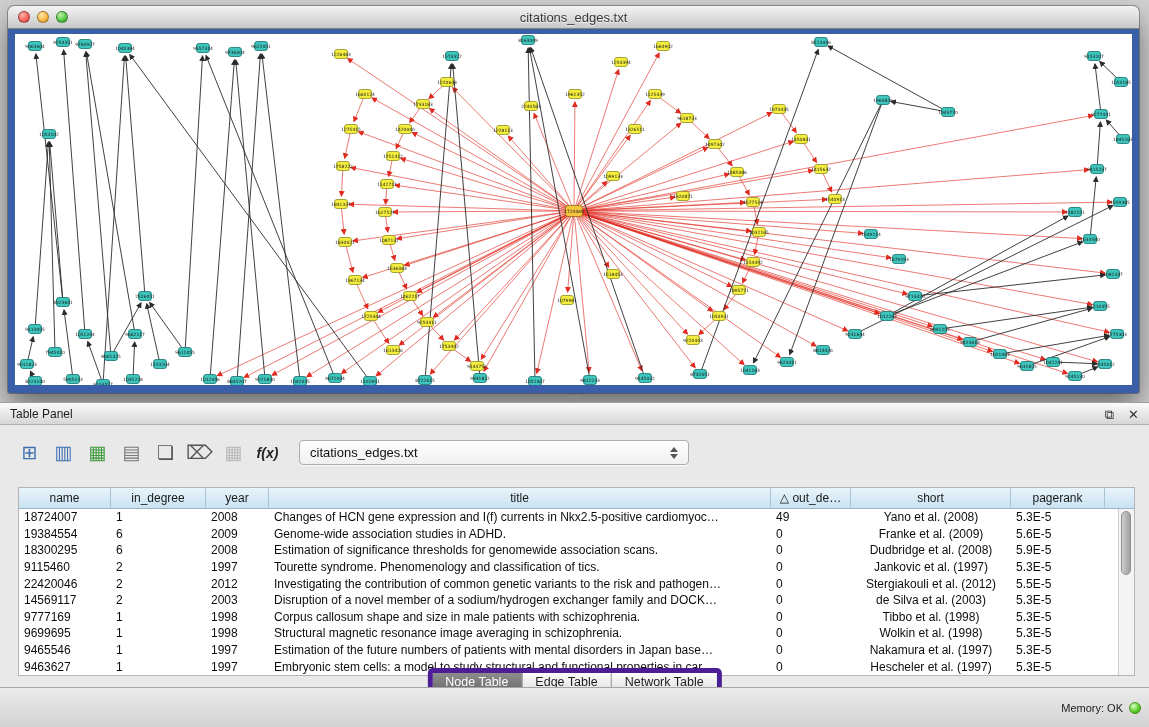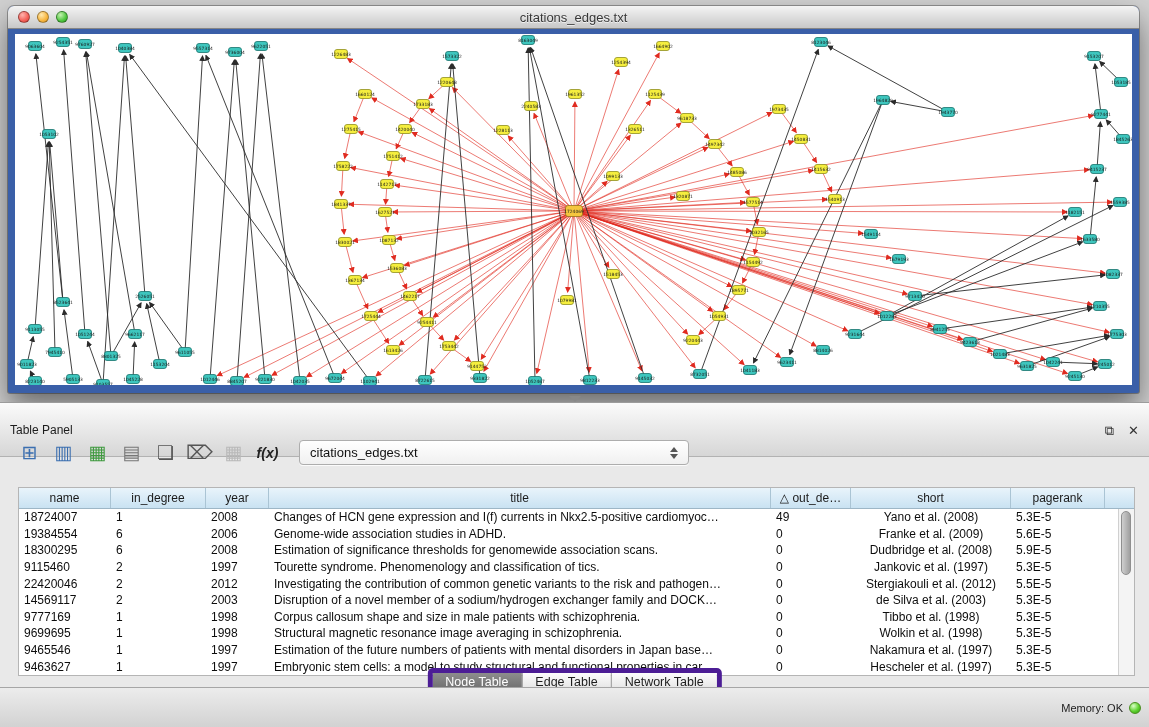--- a/index.html
+++ b/index.html
@@ -18,21 +18,21 @@
   .win-title{font-size:13px;color:#383838;text-shadow:0 1px 0 rgba(255,255,255,.7)}
   .net-frame{position:absolute;top:22px;left:0;right:0;bottom:0;padding:6px 7px 8px 7px;box-sizing:border-box}
   #net-svg{width:100%;height:100%;background:#fff;display:block}
 
   .grip{position:absolute;left:569px;top:396px;width:0;height:0;border-left:6px solid transparent;
     border-right:6px solid transparent;border-top:6px solid #888}
 
   
   .table-panel{position:absolute;left:0;right:0;top:402px;bottom:22px;background:#e9e9e9;border-top:1px solid #9c9c9c}
   .panel-header{height:21px;background:linear-gradient(#fbfbfb,#d6d6d6);border-bottom:1px solid #b2b2b2;
-    display:flex;align-items:center;padding:16px 10px}
+    display:flex;align-items:center;padding:0 10px}
   .panel-title{font-size:12px;color:#1c1c1c;flex:1}
   .panel-hicon{font-size:13px;color:#333;margin-left:14px;background:none;border:none;padding:0;line-height:1}
   .toolbar{position:absolute;left:16px;top:36px;display:flex;align-items:center}
   #tb-icons{display:flex;gap:7px;align-items:center}
   .tb{width:27px;height:27px;display:flex;align-items:center;justify-content:center;font-size:19px;
     background:none;border:none;padding:0;line-height:1}
   .tb.fx{font-size:14px;font-style:italic;font-family:Liberation Sans, sans-serif;font-weight:bold}
   .combo{margin-left:18px;width:390px;height:25px;background:linear-gradient(#ffffff,#f0f0f0);
     border:1px solid #adadad;border-radius:4px;box-sizing:border-box;display:flex;align-items:center;
     padding:0 10px;font-size:13px;color:#111;box-shadow:0 1px 0 rgba(255,255,255,.8)}
@@ -525,21 +525,21 @@
           <div class="td c1">1</div>
           <div class="td c2">2008</div>
           <div class="td c3">Changes of HCN gene expression and I(f) currents in Nkx2.5-positive cardiomyoc…</div>
           <div class="td c4">49</div>
           <div class="td c5 center">Yano et al. (2008)</div>
           <div class="td c6">5.3E-5</div>
         </div>
         <div class="tr">
           <div class="td c0">19384554</div>
           <div class="td c1">6</div>
-          <div class="td c2">2006</div>
+          <div class="td c2">2009</div>
           <div class="td c3">Genome-wide association studies in ADHD.</div>
           <div class="td c4">0</div>
           <div class="td c5 center">Franke et al. (2009)</div>
           <div class="td c6">5.6E-5</div>
         </div>
         <div class="tr">
           <div class="td c0">18300295</div>
           <div class="td c1">6</div>
           <div class="td c2">2008</div>
           <div class="td c3">Estimation of significance thresholds for genomewide association scans.</div>

